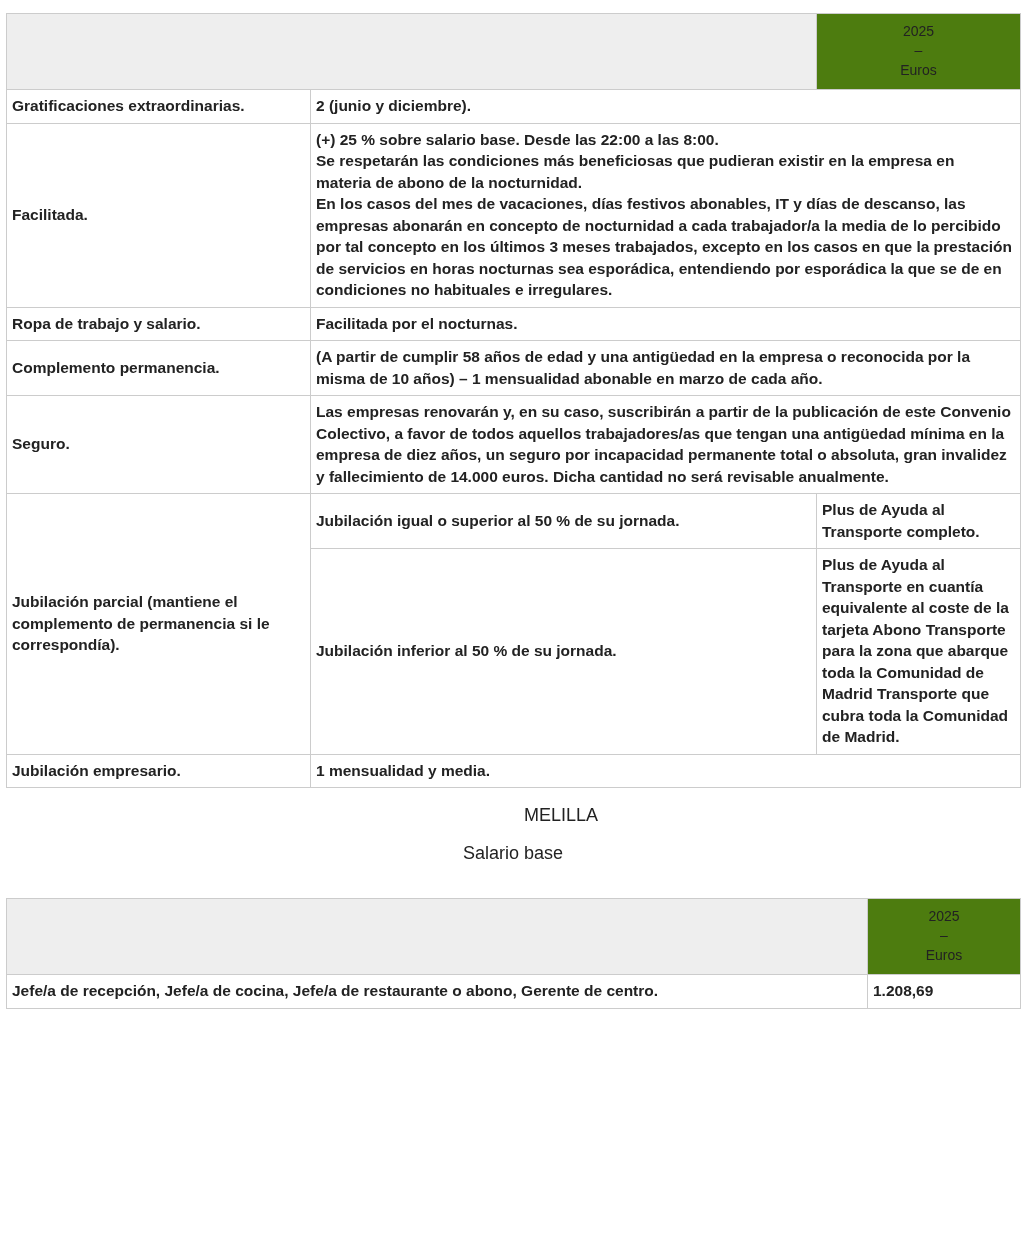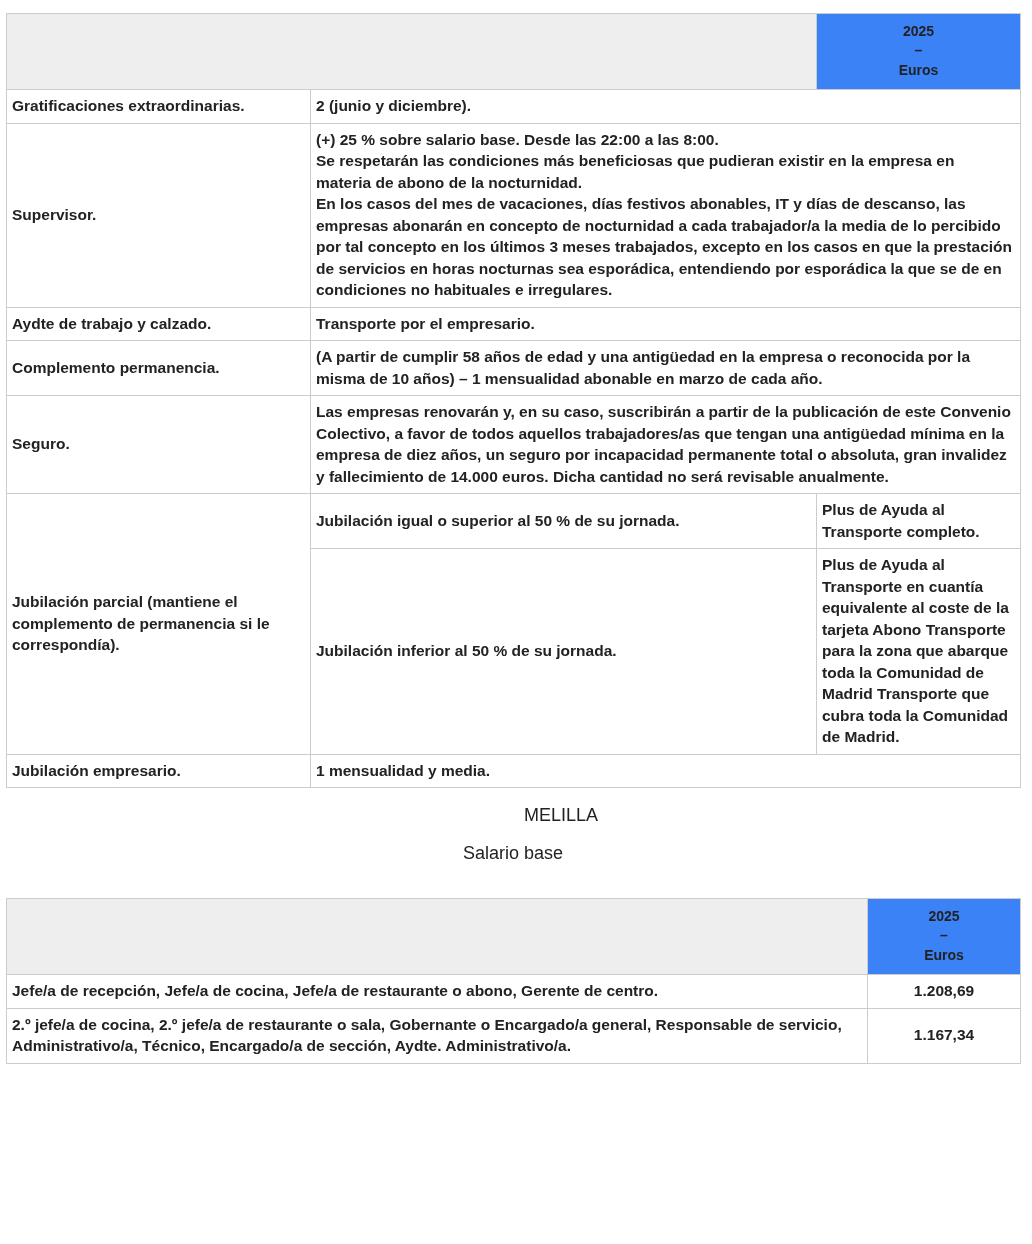--- a/index.html
+++ b/index.html
@@ -18,31 +18,31 @@
     border: 1px solid #cccccc;
     padding: 5px 5px 6px 5px;
     vertical-align: middle;
     text-align: left;
     font-weight: bold;
   }
   th.hdr {
     background: #eeeeee;
   }
   th.yr {
-    background: #3b82f6;
+    background: #4d7c0f;
     text-align: center;
-    font-weight: bold;
+    font-weight: normal;
     font-size: 14px;
     line-height: 19.5px;
   }
   .t1 { position: absolute; left: 6px; top: 13px; width: 1014px; }
   .t2 { position: absolute; left: 6px; top: 898px; width: 1014px; }
   .h-melilla { position: absolute; left: 0; top: 805px; width: 1026px; text-align: center; font-size: 18px; margin-left: 48px; }
   .h-salario { position: absolute; left: 0; top: 843px; width: 1026px; text-align: center; font-size: 18px; }
-  .num { text-align: center; }
+  .num { }
   .line { display: block; }
 </style>
 </head>
 <body>
 
 <table class="t1">
   <colgroup>
     <col style="width:304px">
     <col style="width:506px">
     <col style="width:204px">
@@ -54,30 +54,30 @@
       <span class="line">2025</span>
       <span class="line">–</span>
       <span class="line">Euros</span>
     </th>
   </tr>
   <tr>
     <td>Gratificaciones extraordinarias.</td>
     <td colspan="2">2 (junio y diciembre).</td>
   </tr>
   <tr>
-    <td>Supervisor.</td>
+    <td>Facilitada.</td>
     <td colspan="2" style="padding-right:8px">
       <span class="line">(+) 25 % sobre salario base. Desde las 22:00 a las 8:00.</span>
       <span class="line">Se respetarán las condiciones más beneficiosas que pudieran existir en la empresa en materia de abono de la nocturnidad.</span>
       <span class="line">En los casos del mes de vacaciones, días festivos abonables, IT y días de descanso, las empresas abonarán en concepto de nocturnidad a cada trabajador/a la media de lo percibido por tal concepto en los últimos 3 meses trabajados, excepto en los casos en que la prestación de servicios en horas nocturnas sea esporádica, entendiendo por esporádica la que se de en condiciones no habituales e irregulares.</span>
     </td>
   </tr>
   <tr>
-    <td>Aydte de trabajo y calzado.</td>
-    <td colspan="2">Transporte por el empresario.</td>
+    <td>Ropa de trabajo y salario.</td>
+    <td colspan="2">Facilitada por el nocturnas.</td>
   </tr>
   <tr>
     <td>Complemento permanencia.</td>
     <td colspan="2">(A partir de cumplir 58 años de edad y una antigüedad en la empresa o reconocida por la misma de 10 años) – 1 mensualidad abonable en marzo de cada año.</td>
   </tr>
   <tr>
     <td>Seguro.</td>
     <td colspan="2">Las empresas renovarán y, en su caso, suscribirán a partir de la publicación de este Convenio Colectivo, a favor de todos aquellos trabajadores/as que tengan una antigüedad mínima en la empresa de diez años, un seguro por incapacidad permanente total o absoluta, gran invalidez y fallecimiento de 14.000 euros. Dicha cantidad no será revisable anualmente.</td>
   </tr>
   <tr>
@@ -110,18 +110,14 @@
     <th class="yr">
       <span class="line">2025</span>
       <span class="line">–</span>
       <span class="line">Euros</span>
     </th>
   </tr>
   <tr>
     <td>Jefe/a de recepción, Jefe/a de cocina, Jefe/a de restaurante o abono, Gerente de centro.</td>
     <td class="num">1.208,69</td>
   </tr>
-  <tr>
-    <td>2.º jefe/a de cocina, 2.º jefe/a de restaurante o sala, Gobernante o Encargado/a general, Responsable de servicio, Administrativo/a, Técnico, Encargado/a de sección, Aydte. Administrativo/a.</td>
-    <td class="num">1.167,34</td>
-  </tr>
 </tbody>
   </table>
 
 </body></html>

